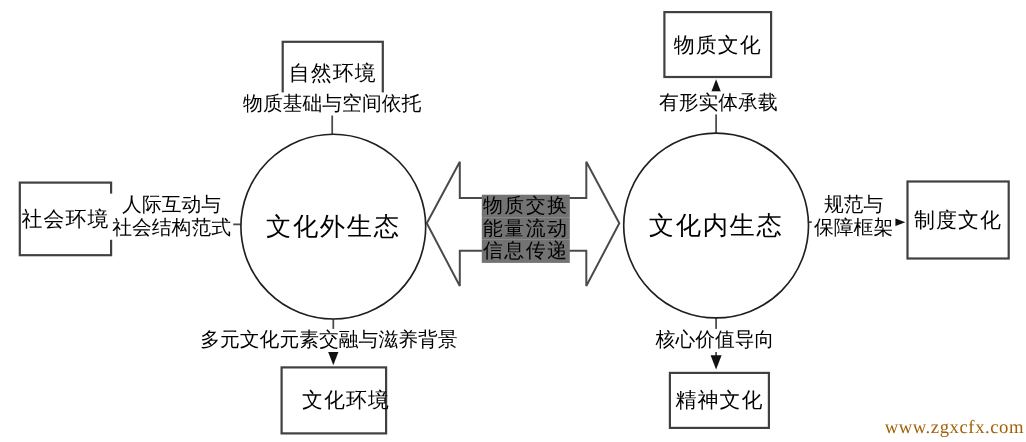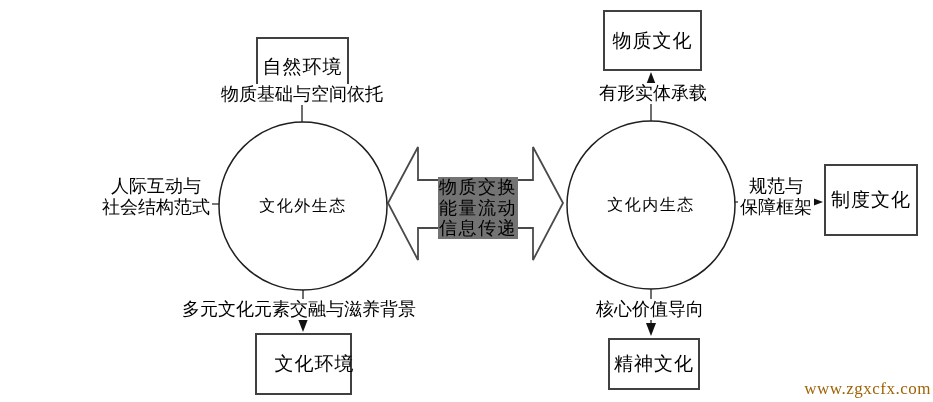--- a/index.html
+++ b/index.html
@@ -15,21 +15,21 @@
     font-size:19px; letter-spacing:1px; white-space:nowrap; box-sizing:border-box;
   }
   .box-natural{left:256px; top:12px; width:93px; height:60px;margin-top:25px;}
   .box-social{left:17px; top:165px; width:85px; height:68px;}
   .box-cultural{left:255px; top:333px; width:97px; height:62px;padding-left:22px;}
   .box-material{left:603px; top:10px; width:99px; height:61px;}
   .box-institutional{left:824px; top:164px; width:94px; height:72px;}
   .box-spiritual{left:608px; top:338px; width:92px; height:52px;}
   .circle-label{
     position:absolute; display:flex; align-items:center; justify-content:center;
-    font-size:16px; letter-spacing:1.5px; white-space:nowrap;
+    font-size:23px; letter-spacing:1.5px; white-space:nowrap;
   }
   .circle-label.outer{left:219px; top:122px; width:168px; height:168px;}
   .circle-label.inner{left:567px; top:121px; width:168px; height:168px;}
   .edge-label{
     position:absolute; transform:translateX(-50%);
     background:#fff; font-size:18px; line-height:21px; text-align:center;
     white-space:nowrap; padding:0 2px;
   }
   .el-natural{left:302px; top:84px;}
   .el-material{left:653px; top:83px;}
@@ -74,20 +74,21 @@
     <polygon points="388,203 418,147 418,180 533,180 533,147 563,203 533,260 533,228 418,228 418,260" fill="#ffffff" stroke="#4a4a4a" stroke-width="1.8" stroke-linejoin="miter"></polygon>
 
     <circle cx="303" cy="206" r="84" fill="#ffffff" stroke="#1f1f1f" stroke-width="1.5"></circle>
     <circle cx="651" cy="205" r="84" fill="#ffffff" stroke="#1f1f1f" stroke-width="1.5"></circle>
   </svg>
 
   <div class="circle-label outer">文化外生态</div>
   <div class="circle-label inner">文化内生态</div>
 
   <div class="box box-natural">自然环境</div>
+  <div class="box box-social">社会环境</div>
   <div class="box box-cultural">文化环境</div>
   <div class="box box-material">物质文化</div>
   <div class="box box-institutional">制度文化</div>
   <div class="box box-spiritual">精神文化</div>
 
   <div class="edge-label el-natural">物质基础与空间依托</div>
   <div class="edge-label el-material">有形实体承载</div>
   <div class="edge-label el-cultural">多元文化元素交融与滋养背景</div>
   <div class="edge-label el-spiritual">核心价值导向</div>
   <div class="edge-label el-social">

